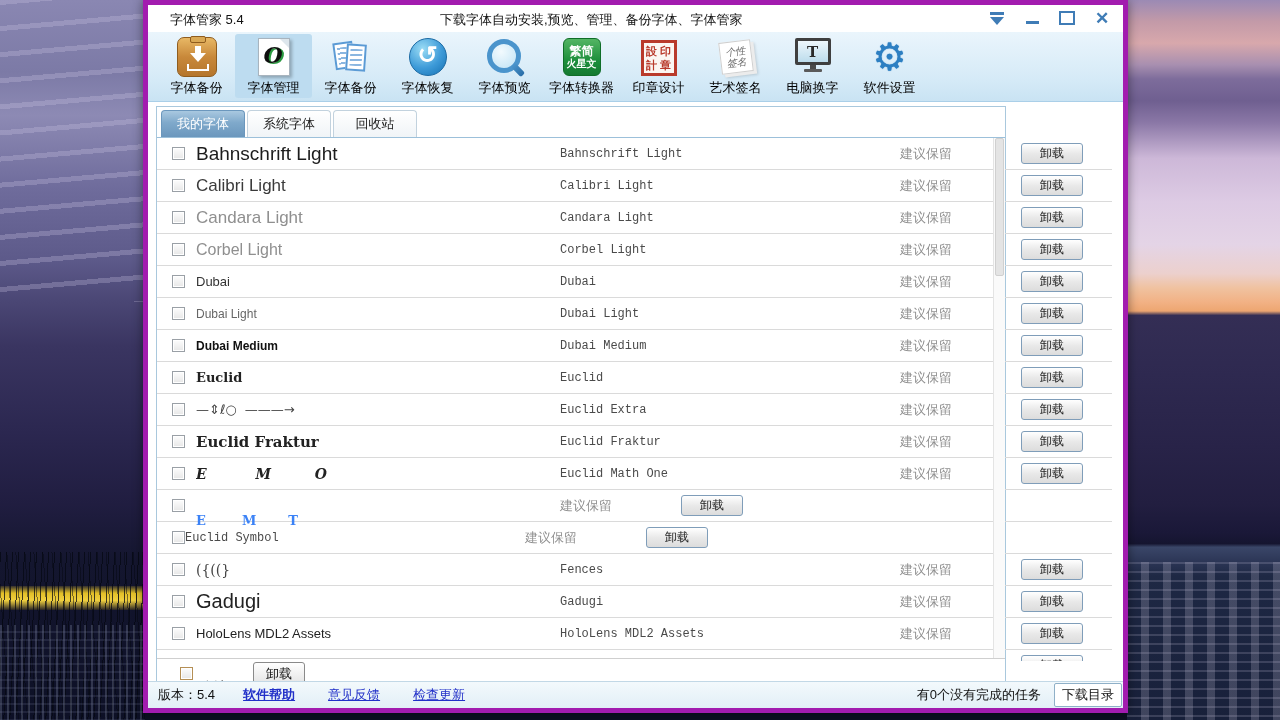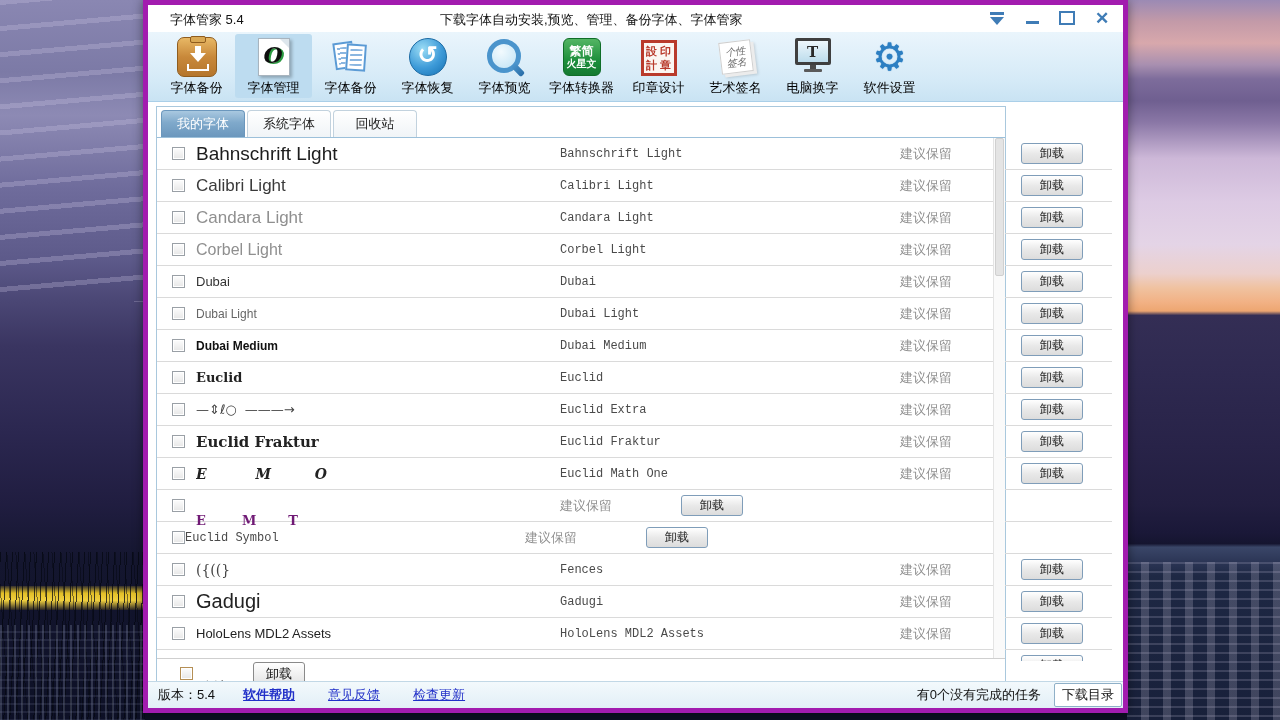--- a/index.html
+++ b/index.html
@@ -162,21 +162,21 @@
   .p1{font:300 17px "Liberation Sans",sans-serif;color:#3a3a3a;}
   .p2{font:300 17px "Liberation Sans",sans-serif;color:#8f8f8f;}
   .p3{font:300 16px "Liberation Sans",sans-serif;color:#8f8f8f;}
   .p4{font:13px "Liberation Sans",sans-serif;color:#333;}
   .p5{font:300 12px "Liberation Sans",sans-serif;color:#666;}
   .p6{font:700 12px "Liberation Sans",sans-serif;color:#111;}
   .p7{font:700 13px "DejaVu Serif",serif;color:#222;}
   .p8{font:13px "DejaVu Sans",sans-serif;color:#444;}
   .p9{font:700 15px "DejaVu Serif",serif;color:#222;}
   .p10{font:italic 700 14px "DejaVu Serif",serif;color:#222;}
-  .p11{font:700 13px "DejaVu Serif",serif;color:#701a75;margin-top:30px;}
+  .p11{font:700 13px "DejaVu Serif",serif;color:#3b82f6;margin-top:30px;}
   .p12{font:13px "DejaVu Serif",serif;color:#333;}
   .p13{font:14px "DejaVu Serif",serif;color:#444;}
   .p14{font:20px "Liberation Sans",sans-serif;color:#222;}
   .p15{font:13px "Liberation Sans",sans-serif;color:#222;}
   .p16{font:14px "Liberation Sans",sans-serif;color:#222;}
 
   .scroll{position:absolute;right:0;top:31px;width:12px;height:523px;background:#fafafa;
       border-left:1px solid #e4e4e4;box-sizing:border-box;}
   .thumb{position:absolute;left:1px;top:0;width:9px;height:138px;background:#e4e4e4;
       border:1px solid #d0d0d0;border-radius:2px;box-sizing:border-box;cursor:pointer;}

